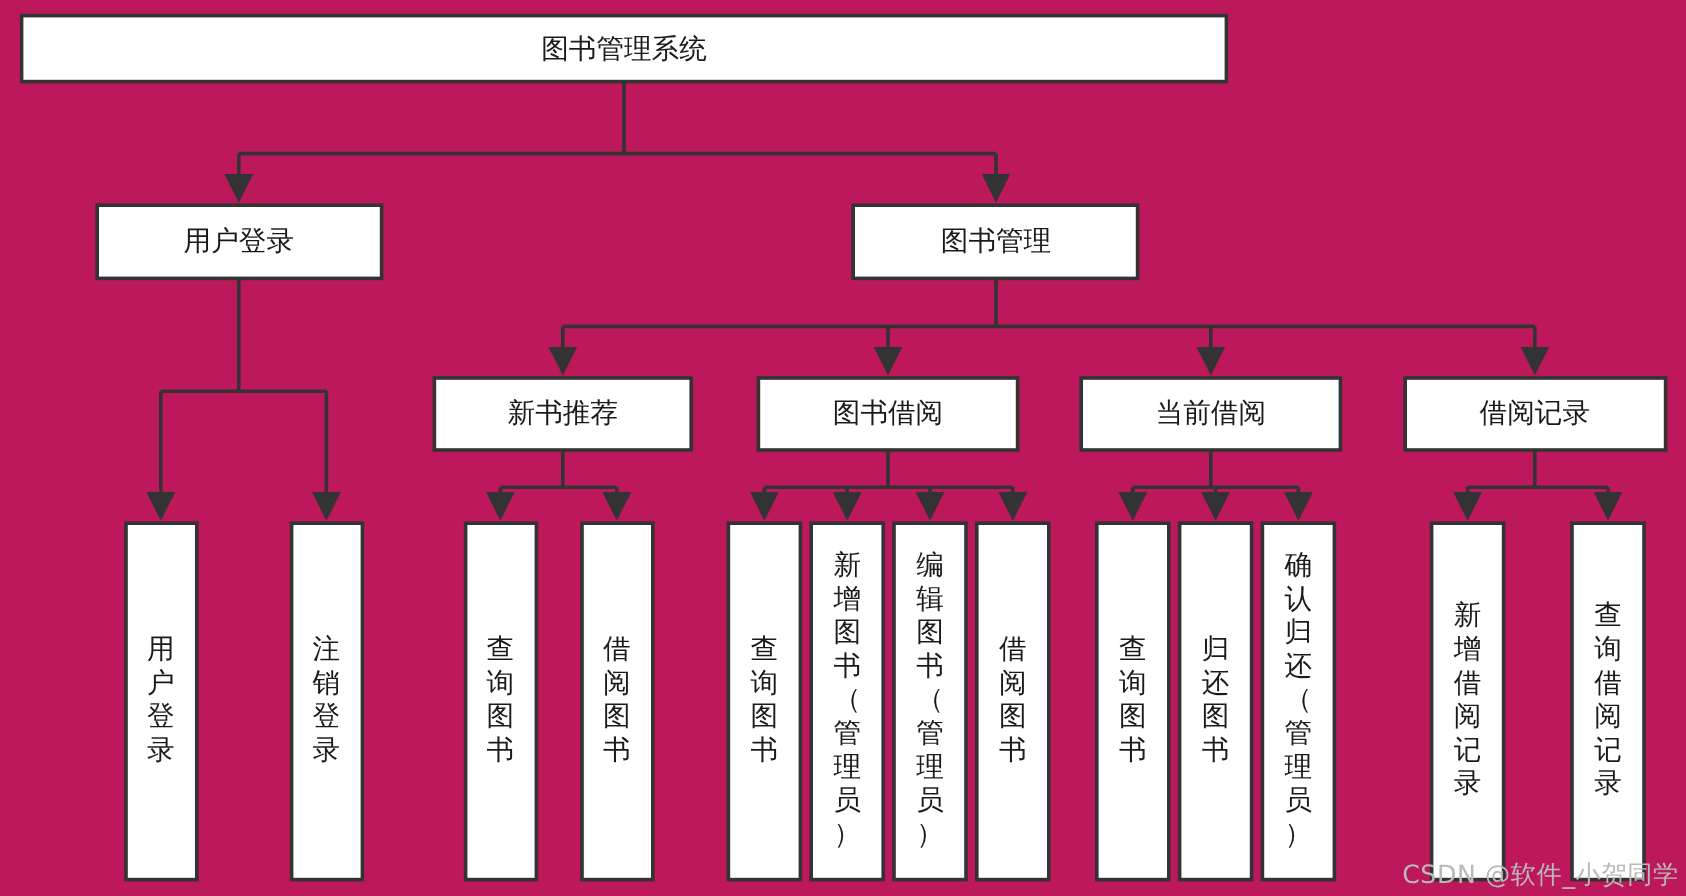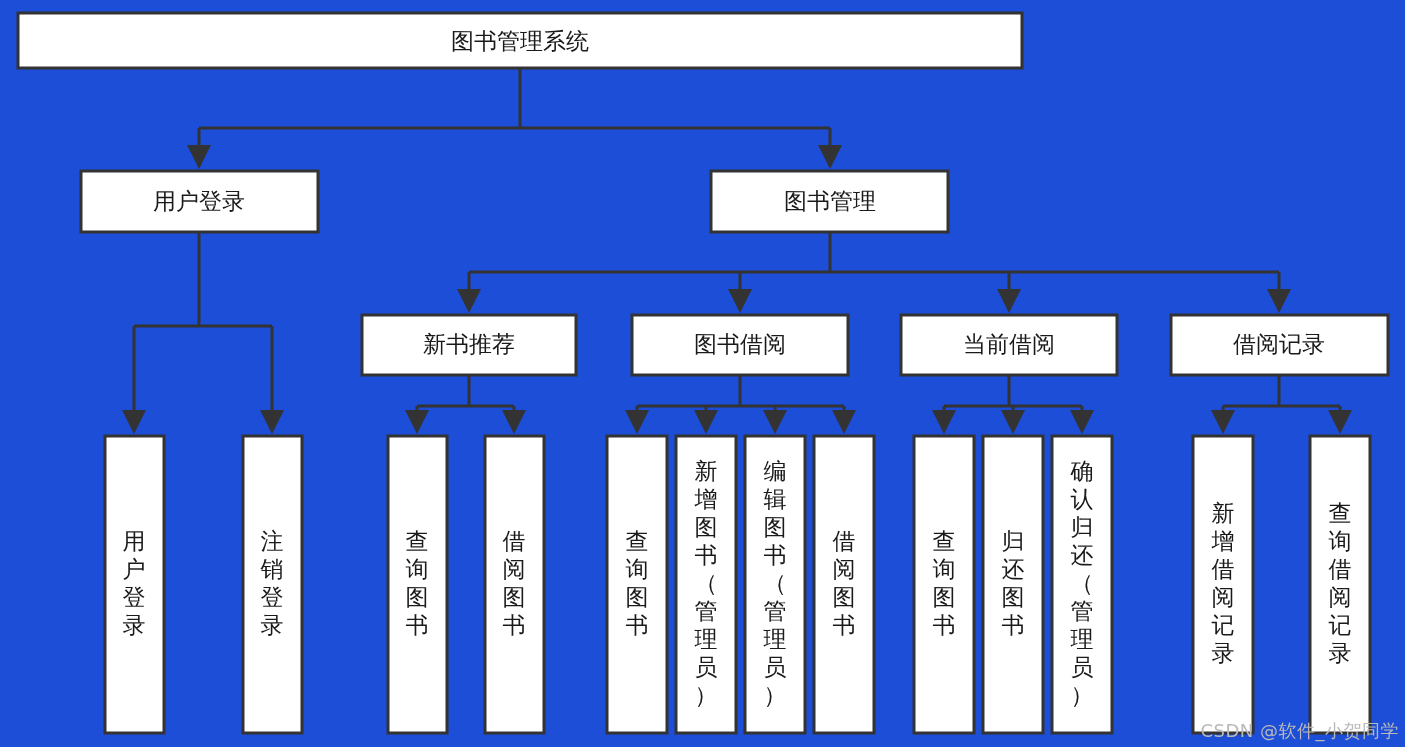--- a/index.html
+++ b/index.html
@@ -1,30 +1,30 @@
 <!DOCTYPE html>
 <html><head>
 <meta charset="utf-8">
 <style>
   html,body{margin:0;padding:0;background:#ffffff;}
   body{width:1405px;height:747px;overflow:hidden;
        font-family:"DejaVu Sans","Liberation Sans",sans-serif;}
-  #stage{position:relative;width:1405px;height:747px;background:#1d4ed8;}
+  #stage{position:relative;width:1405px;height:747px;background:#be185d;}
   svg#diagram{position:absolute;left:0;top:0;width:1405px;height:747px;}
   .nodebox{fill:#ffffff;stroke:#333333;stroke-width:3;}
   .connector{stroke:#333333;stroke-width:3;fill:none;}
   .arrowhead{fill:#333333;stroke:none;}
   .hlabel{font-family:"DejaVu Sans","Liberation Sans",sans-serif;
           font-size:23px;fill:#1a1a1a;text-anchor:middle;
           dominant-baseline:middle;}
   .vlabel{font-family:"DejaVu Sans","Liberation Sans",sans-serif;
           font-size:23px;fill:#1a1a1a;text-anchor:middle;}
   .watermark{position:absolute;right:6px;bottom:4px;
              font-family:"DejaVu Sans","Liberation Sans",sans-serif;
-             font-size:18px;color:#b9b9b9;white-space:nowrap;
+             font-size:21px;color:#b9b9b9;white-space:nowrap;
              letter-spacing:0.5px;margin-top:32px;}
 </style>
 </head>
 <body>
 
 <div id="stage">
 
   <svg id="diagram" viewBox="0 0 1405 747">
     <defs>
       <marker id="arw" viewBox="0 0 12 12" refX="10.5" refY="6" markerWidth="8" markerHeight="8" orient="auto-start-reverse">

